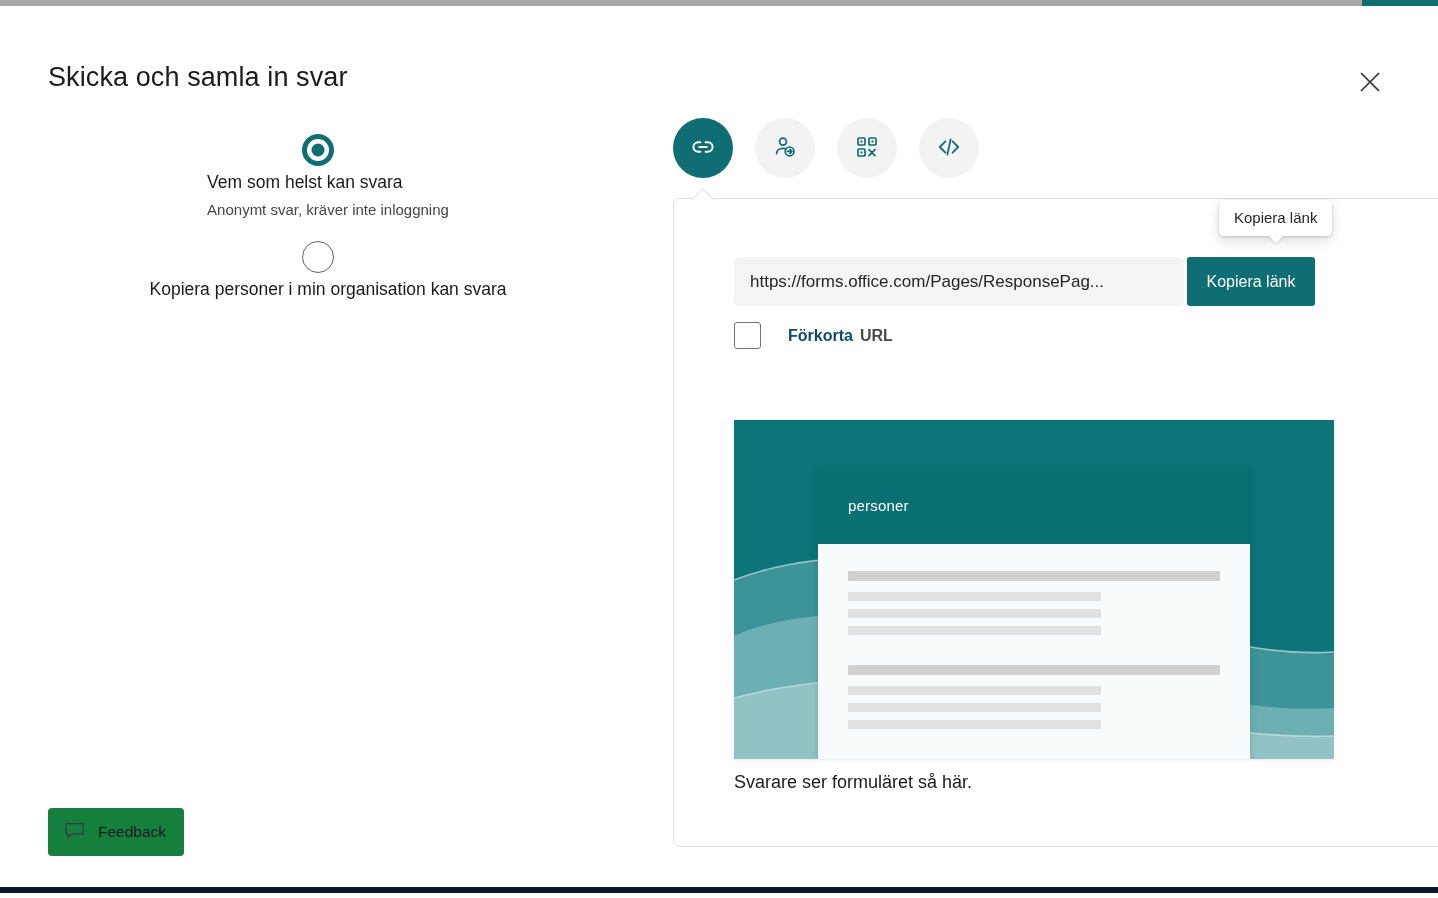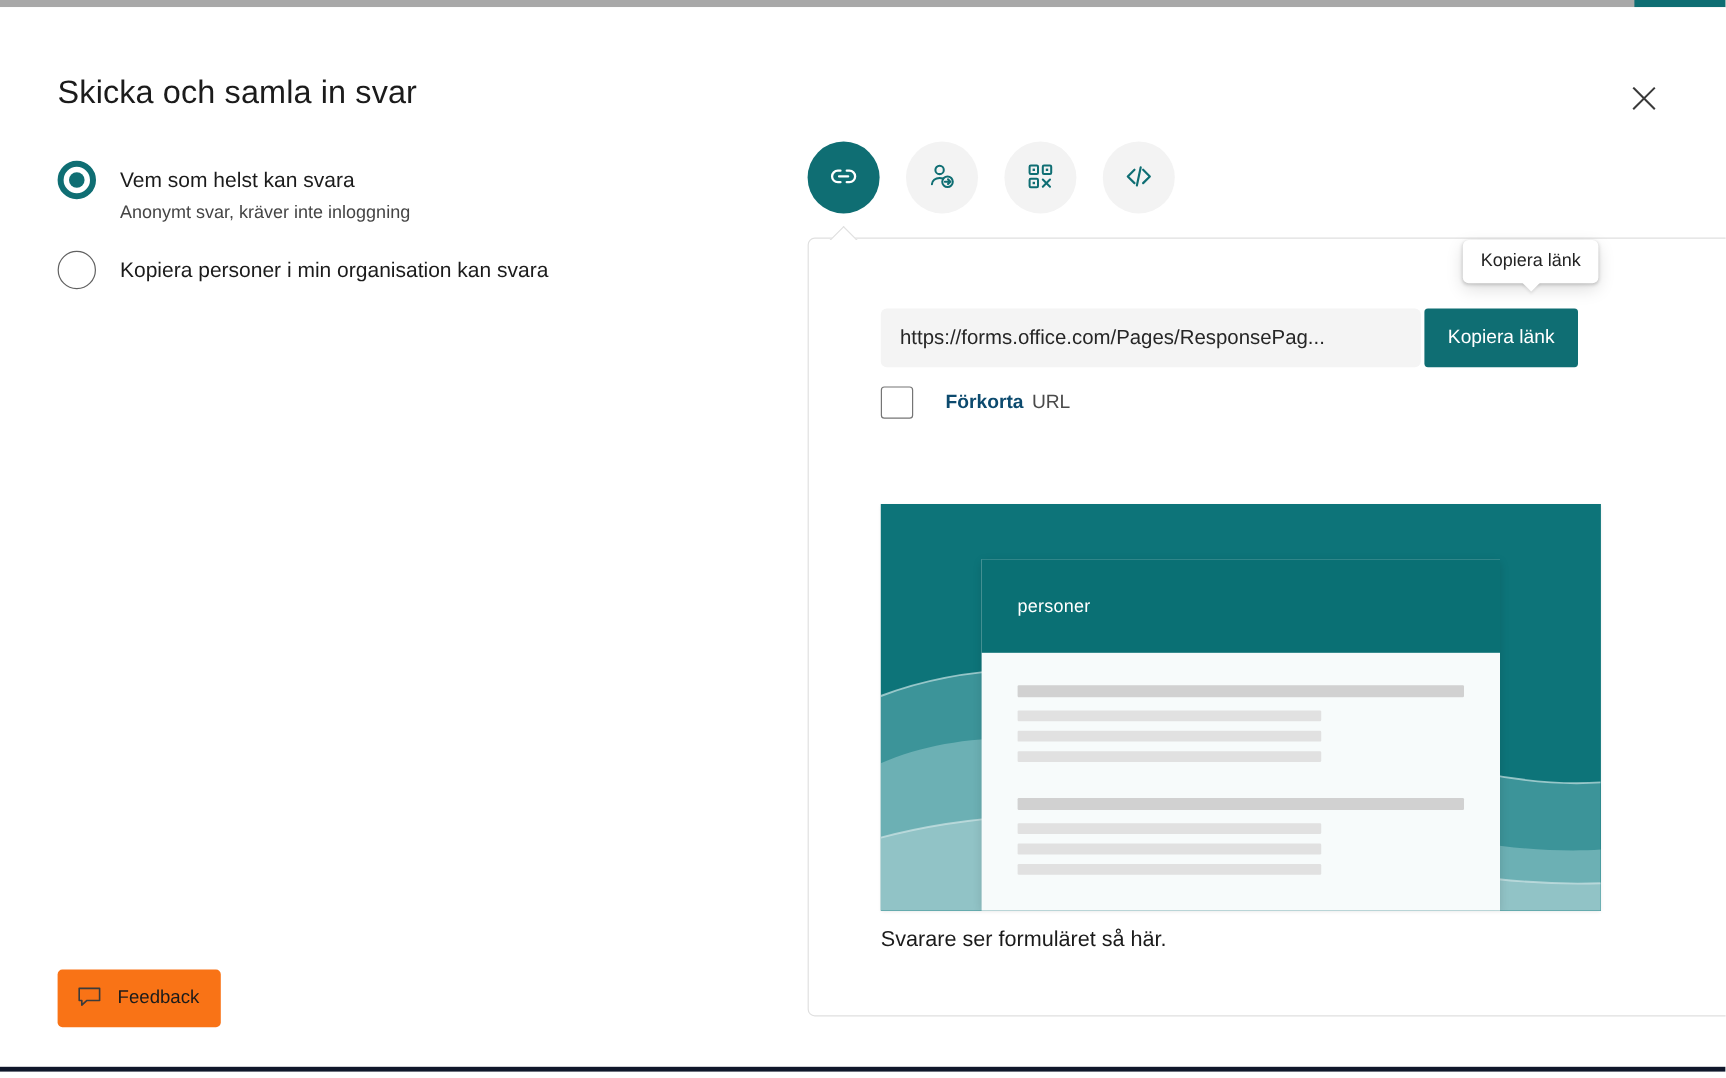--- a/index.html
+++ b/index.html
@@ -27,21 +27,21 @@
     background: #0f6e73;
   }
 
   
   #dialog {
     position: absolute;
     top: 6px; left: 0;
     width: 1438px;
     height: 887px;
     background: #ffffff;
-    border-bottom: 4px solid #0f172a;
+    border-bottom: 6px solid #0f172a;
   }
 
   
   #dialog-title {
     position: absolute;
     left: 48px; top: 56px;
     font-size: 27px;
     color: #1b1b1b;
     font-weight: 400;
     letter-spacing: .1px;
@@ -58,23 +58,24 @@
   #close-button svg { display: block; }
 
   
   #options {
     position: absolute;
     left: 48px; top: 128px;
     width: 560px;
   }
   .option-row {
     display: flex;
-    align-items: flex-start;
+    align-items: center;
     margin-bottom: 8px;
     cursor: pointer;
+    flex-direction: column;
   }
   .radio {
     flex: 0 0 auto;
     width: 32px; height: 32px;
     border-radius: 50%;
     margin-right: 20px;
     position: relative;
     background: #ffffff;
   }
   .radio.off {
@@ -105,21 +106,21 @@
     line-height: 21px;
   }
   .option-row.spaced-a { margin-top: 21px; }
   .option-row.spaced-b { margin-top: 17px; }
 
   
   #feedback-button {
     position: absolute;
     left: 48px; top: 802px;
     width: 136px; height: 48px;
-    background: #f97316;
+    background: #15803d;
     border: none; border-radius: 4px;
     display: flex; align-items: center;
     padding-left: 16px;
     cursor: pointer;
     font-family: "Liberation Sans", sans-serif;
   }
   #feedback-label {
     font-size: 15.5px;
     color: #1b1b1b;
     margin-left: 13px;
@@ -245,21 +246,21 @@
   #shorten-label {
     margin-left: 27px;
     font-size: 16px;
     color: #0c4a6e;
     font-weight: 600;
   }
   #shorten-label-suffix {
     margin-left: 7px;
     font-size: 16px;
     color: #4a4a4a;
-    font-weight: 400;
+    font-weight: 700;
   }
 
   
   #form-preview {
     position: absolute;
     left: 60px; top: 221px;
     width: 600px; height: 339px;
     overflow: hidden;
     background: #0d7479;
     box-shadow: 0 1px 3px rgba(0,0,0,.10);

